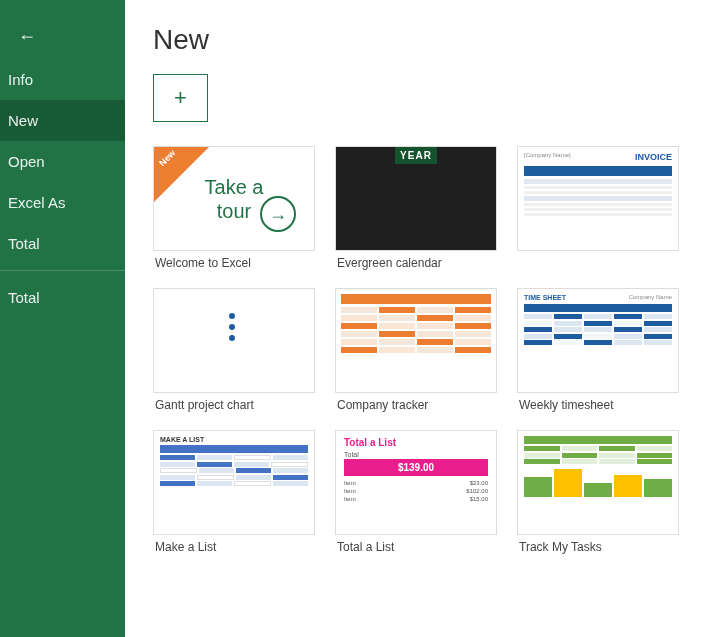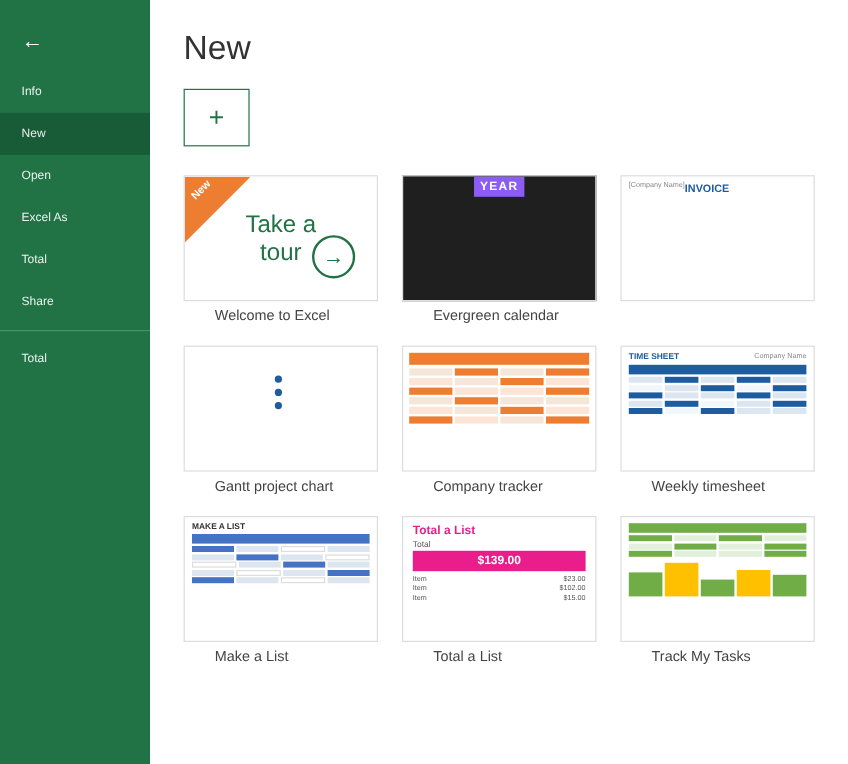--- a/index.html
+++ b/index.html
@@ -15,23 +15,23 @@
       padding-top: 10px;
       flex-shrink: 0;
     }
     .sidebar-back {
       padding: 14px 18px;
       cursor: pointer;
       font-size: 18px;
       color: #fff;
     }
     .sidebar-item {
-      padding: 12px 18px;
+      padding: 12px 8px;
       cursor: pointer;
-      font-size: 10px;
+      font-size: 15px;
       color: rgba(255,255,255,0.9);
     }
     .sidebar-item.active { background: #185c37; }
     .sidebar-divider {
       height: 1px;
       background: rgba(255,255,255,0.2);
       margin: 6px 0;
     }
 
     
@@ -84,21 +84,20 @@
       background: #f8f8f8;
       display: flex;
       align-items: center;
       justify-content: center;
     }
     .template-label {
       font-size: 12px;
       color: #444;
       margin-top: 5px;
       padding-left: 2px;
-      margin-left: 24px;
     }
 
     
     .thumb-welcome {
       background: #fff;
       position: relative;
     }
     .welcome-ribbon {
       position: absolute;
       top: 0; left: 0;
@@ -133,21 +132,21 @@
       font-size: 18px;
     }
 
     
     .thumb-calendar {
       background: #1f1f1f;
       display: flex;
       flex-direction: column;
     }
     .cal-header {
-      background: #8b5cf6;
+      background: #14532d;
       color: #fff;
       font-size: 10px;
       font-weight: bold;
       padding: 3px 5px;
       letter-spacing: 1px;
     }
     .cal-body {
       flex: 1;
       display: flex;
       flex-direction: column;
@@ -372,23 +371,20 @@
   </div>
   <div class="sidebar-item">
     <span>Open</span>
   </div>
   <div class="sidebar-item">
     <span>Excel As</span>
   </div>
   <div class="sidebar-item">
     <span>Total</span>
   </div>
-  <div class="sidebar-item">
-    <span>Share</span>
-  </div>
   <div class="sidebar-divider"></div>
   <div class="sidebar-item">
     <span>Total</span>
   </div>
 </div>
 
 <div class="main">
   <h1 class="page-title">New</h1>
 
   <button class="blank-workbook-btn">
@@ -452,21 +448,21 @@
               <div class="cal-cell"></div>
               <div class="cal-cell"></div>
               <div class="cal-cell green"></div>
             </div>
         </div>
       </div>
       <div class="template-label">Evergreen calendar</div>
     </div>
 
     <div class="template-item">
-      <div class="template-thumb thumb-invoice" style="flex-direction:row;justify-content:flex-start;align-items:stretch;">
+      <div class="template-thumb thumb-invoice" style="flex-direction:column;justify-content:flex-start;align-items:stretch;">
         <div class="inv-top">
           <div class="inv-company">[Company Name]</div>
           <div class="inv-title">INVOICE</div>
         </div>
         <div class="inv-bar"></div>
         <div class="inv-line"></div>
         <div class="inv-line thin"></div>
         <div class="inv-line thin"></div>
         <div class="inv-line"></div>
         <div class="inv-line thin"></div>

